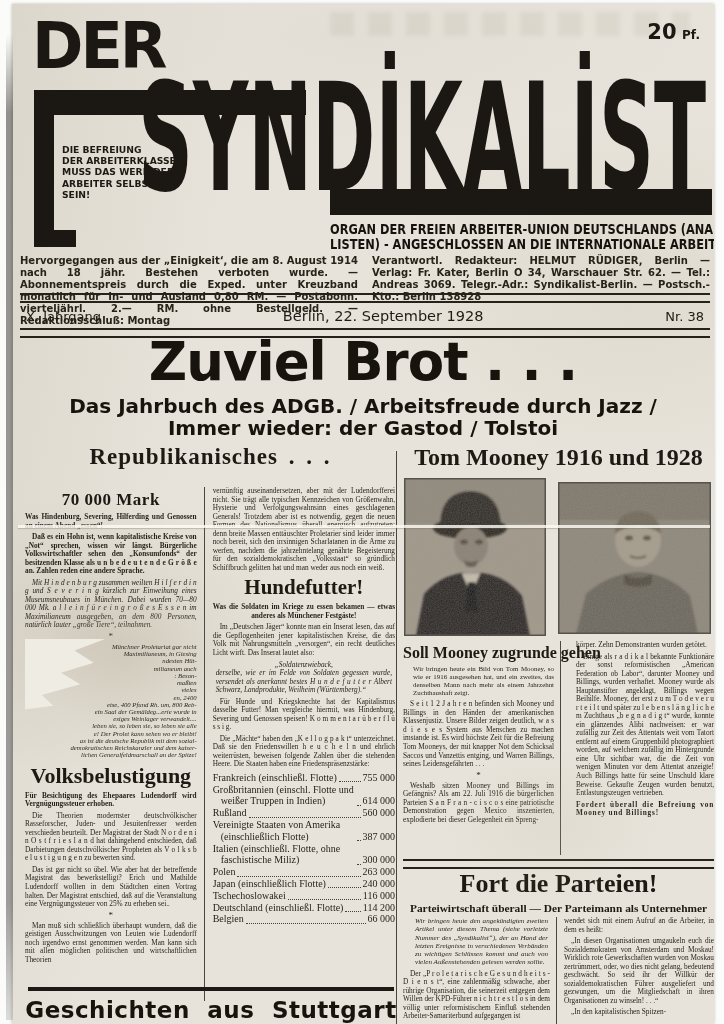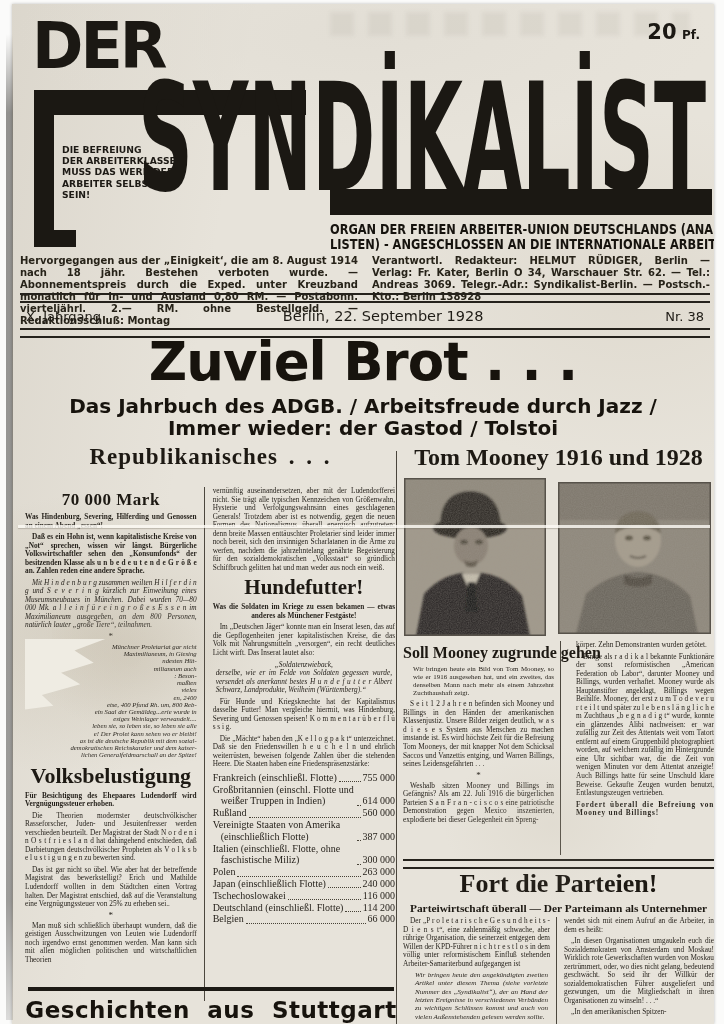--- a/index.html
+++ b/index.html
@@ -344,27 +344,27 @@
         <p class="bt sperr">Fordert überall die Befreiung von Mooney und Billings!</p>
       </div>
     </div>
 
     <div class="fort">
       <div class="rule2"></div>
       <h2 class="serif-head fort-h">Fort die Parteien!</h2>
       <h3 class="serif-sub fort-sub">Parteiwirtschaft überall — Der Parteimann als Unternehmer</h3>
       <div class="f-cols">
         <div class="colE">
+          <p class="bt intro-it">Wir bringen heute den angekündigten zweiten Artikel unter diesem Thema (siehe vorletzte Nummer des „Syndikalist“), der an Hand der letzten Ereignisse in verschiedenen Verbänden zu wichtigen Schlüssen kommt und auch von vielen Außenstehenden gelesen werden sollte.</p>
           <p class="bt ind">Der „P r o l e t a r i s c h e  G e s u n d h e i t s - D i e n s t“, eine zahlenmäßig schwache, aber rührige Organisation, die seinerzeit entgegen dem Willen der KPD-Führer n i c h t  r e s t l o s in dem völlig unter reformistischem Einfluß stehenden Arbeiter-Samariterbund aufgegangen ist</p>
-          <p class="bt intro-it">Wir bringen heute den angekündigten zweiten Artikel unter diesem Thema (siehe vorletzte Nummer des „Syndikalist“), der an Hand der letzten Ereignisse in verschiedenen Verbänden zu wichtigen Schlüssen kommt und auch von vielen Außenstehenden gelesen werden sollte.</p>
         </div>
         <div class="colF">
           <p class="bt">wendet sich mit einem Aufruf an die Arbeiter, in dem es heißt:</p>
           <p class="bt ind">„In diesen Organisationen umgaukeln euch die Sozialdemokraten von Amsterdam und Moskau! Wirklich rote Gewerkschaften wurden von Moskau zertrümmert, oder, wo dies nicht gelang, bedeutend geschwächt. So seid ihr der Willkür der sozialdemokratischen Führer ausgeliefert und gezwungen, um die Mitgliedschaft in ihren Organisationen zu winseln! . . .“</p>
-          <p class="bt ind">„In den amerikanischen Spitzen-</p>
+          <p class="bt ind">„In den kapitalistischen Spitzen-</p>
         </div>
       </div>
     </div>
   </div>
 
   <div class="stuttgart">
     <div class="rule3"></div>
     <h2>Geschichten aus Stuttgart</h2>
   </div>
 

